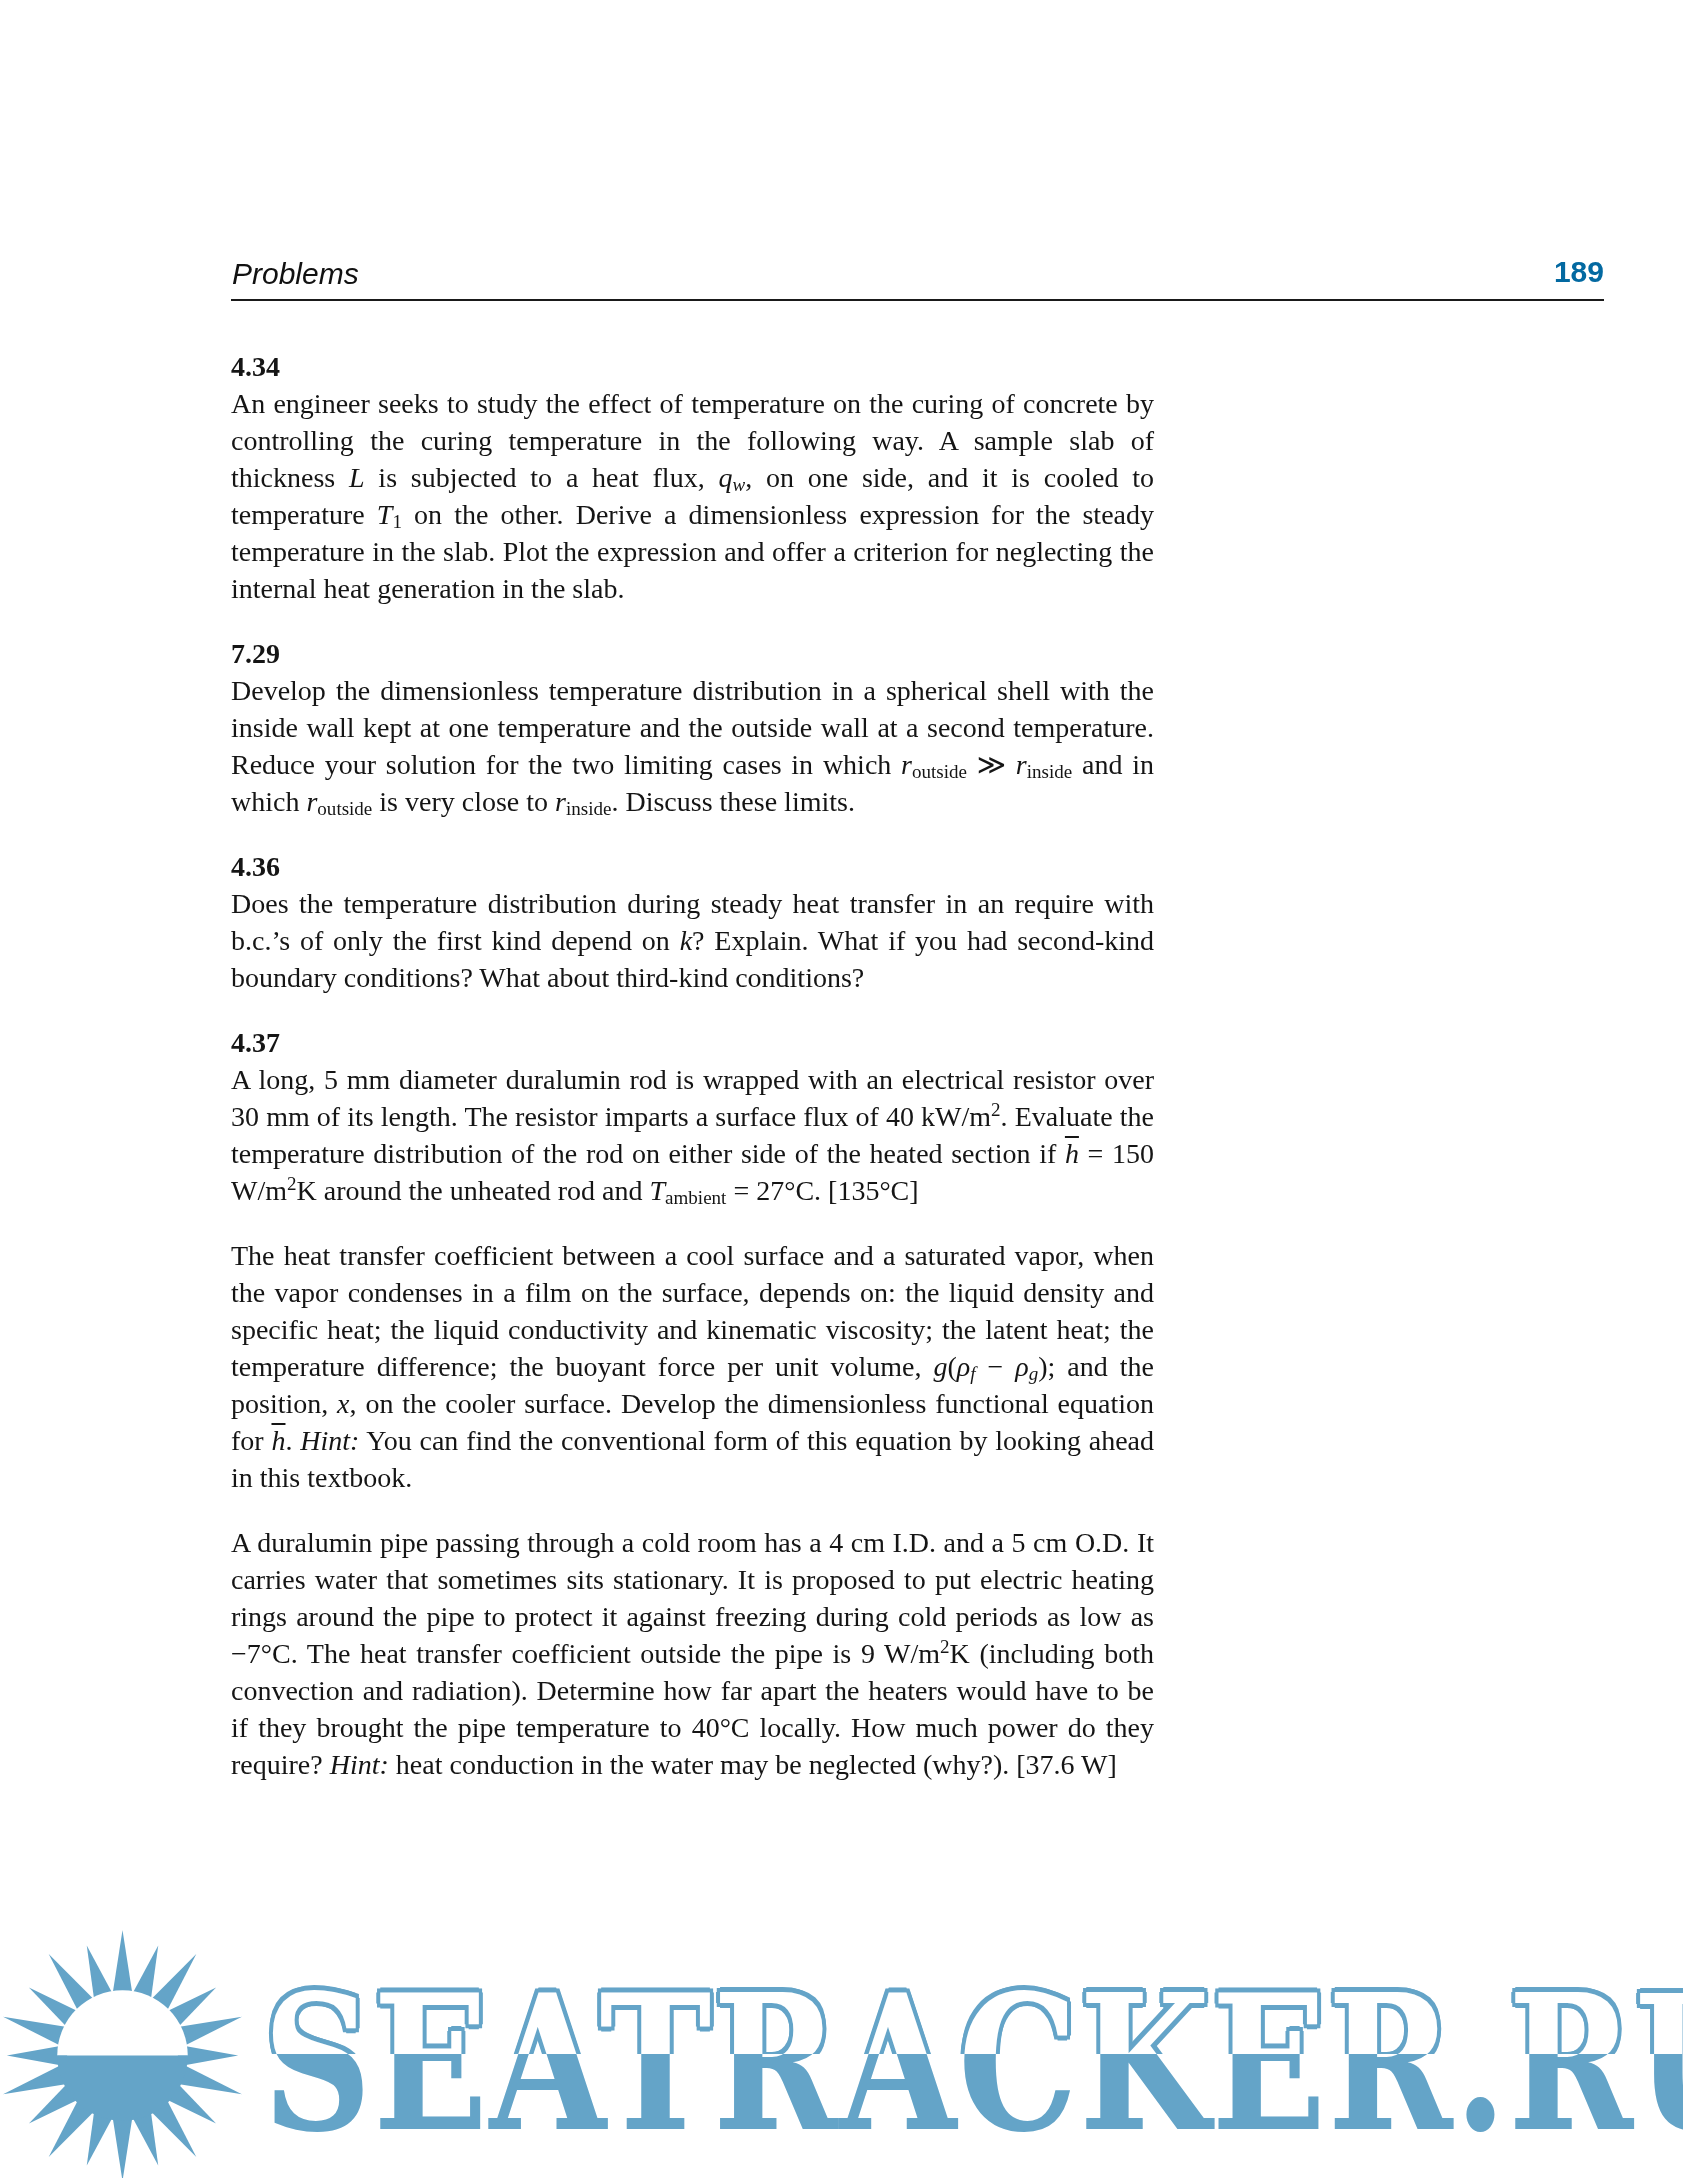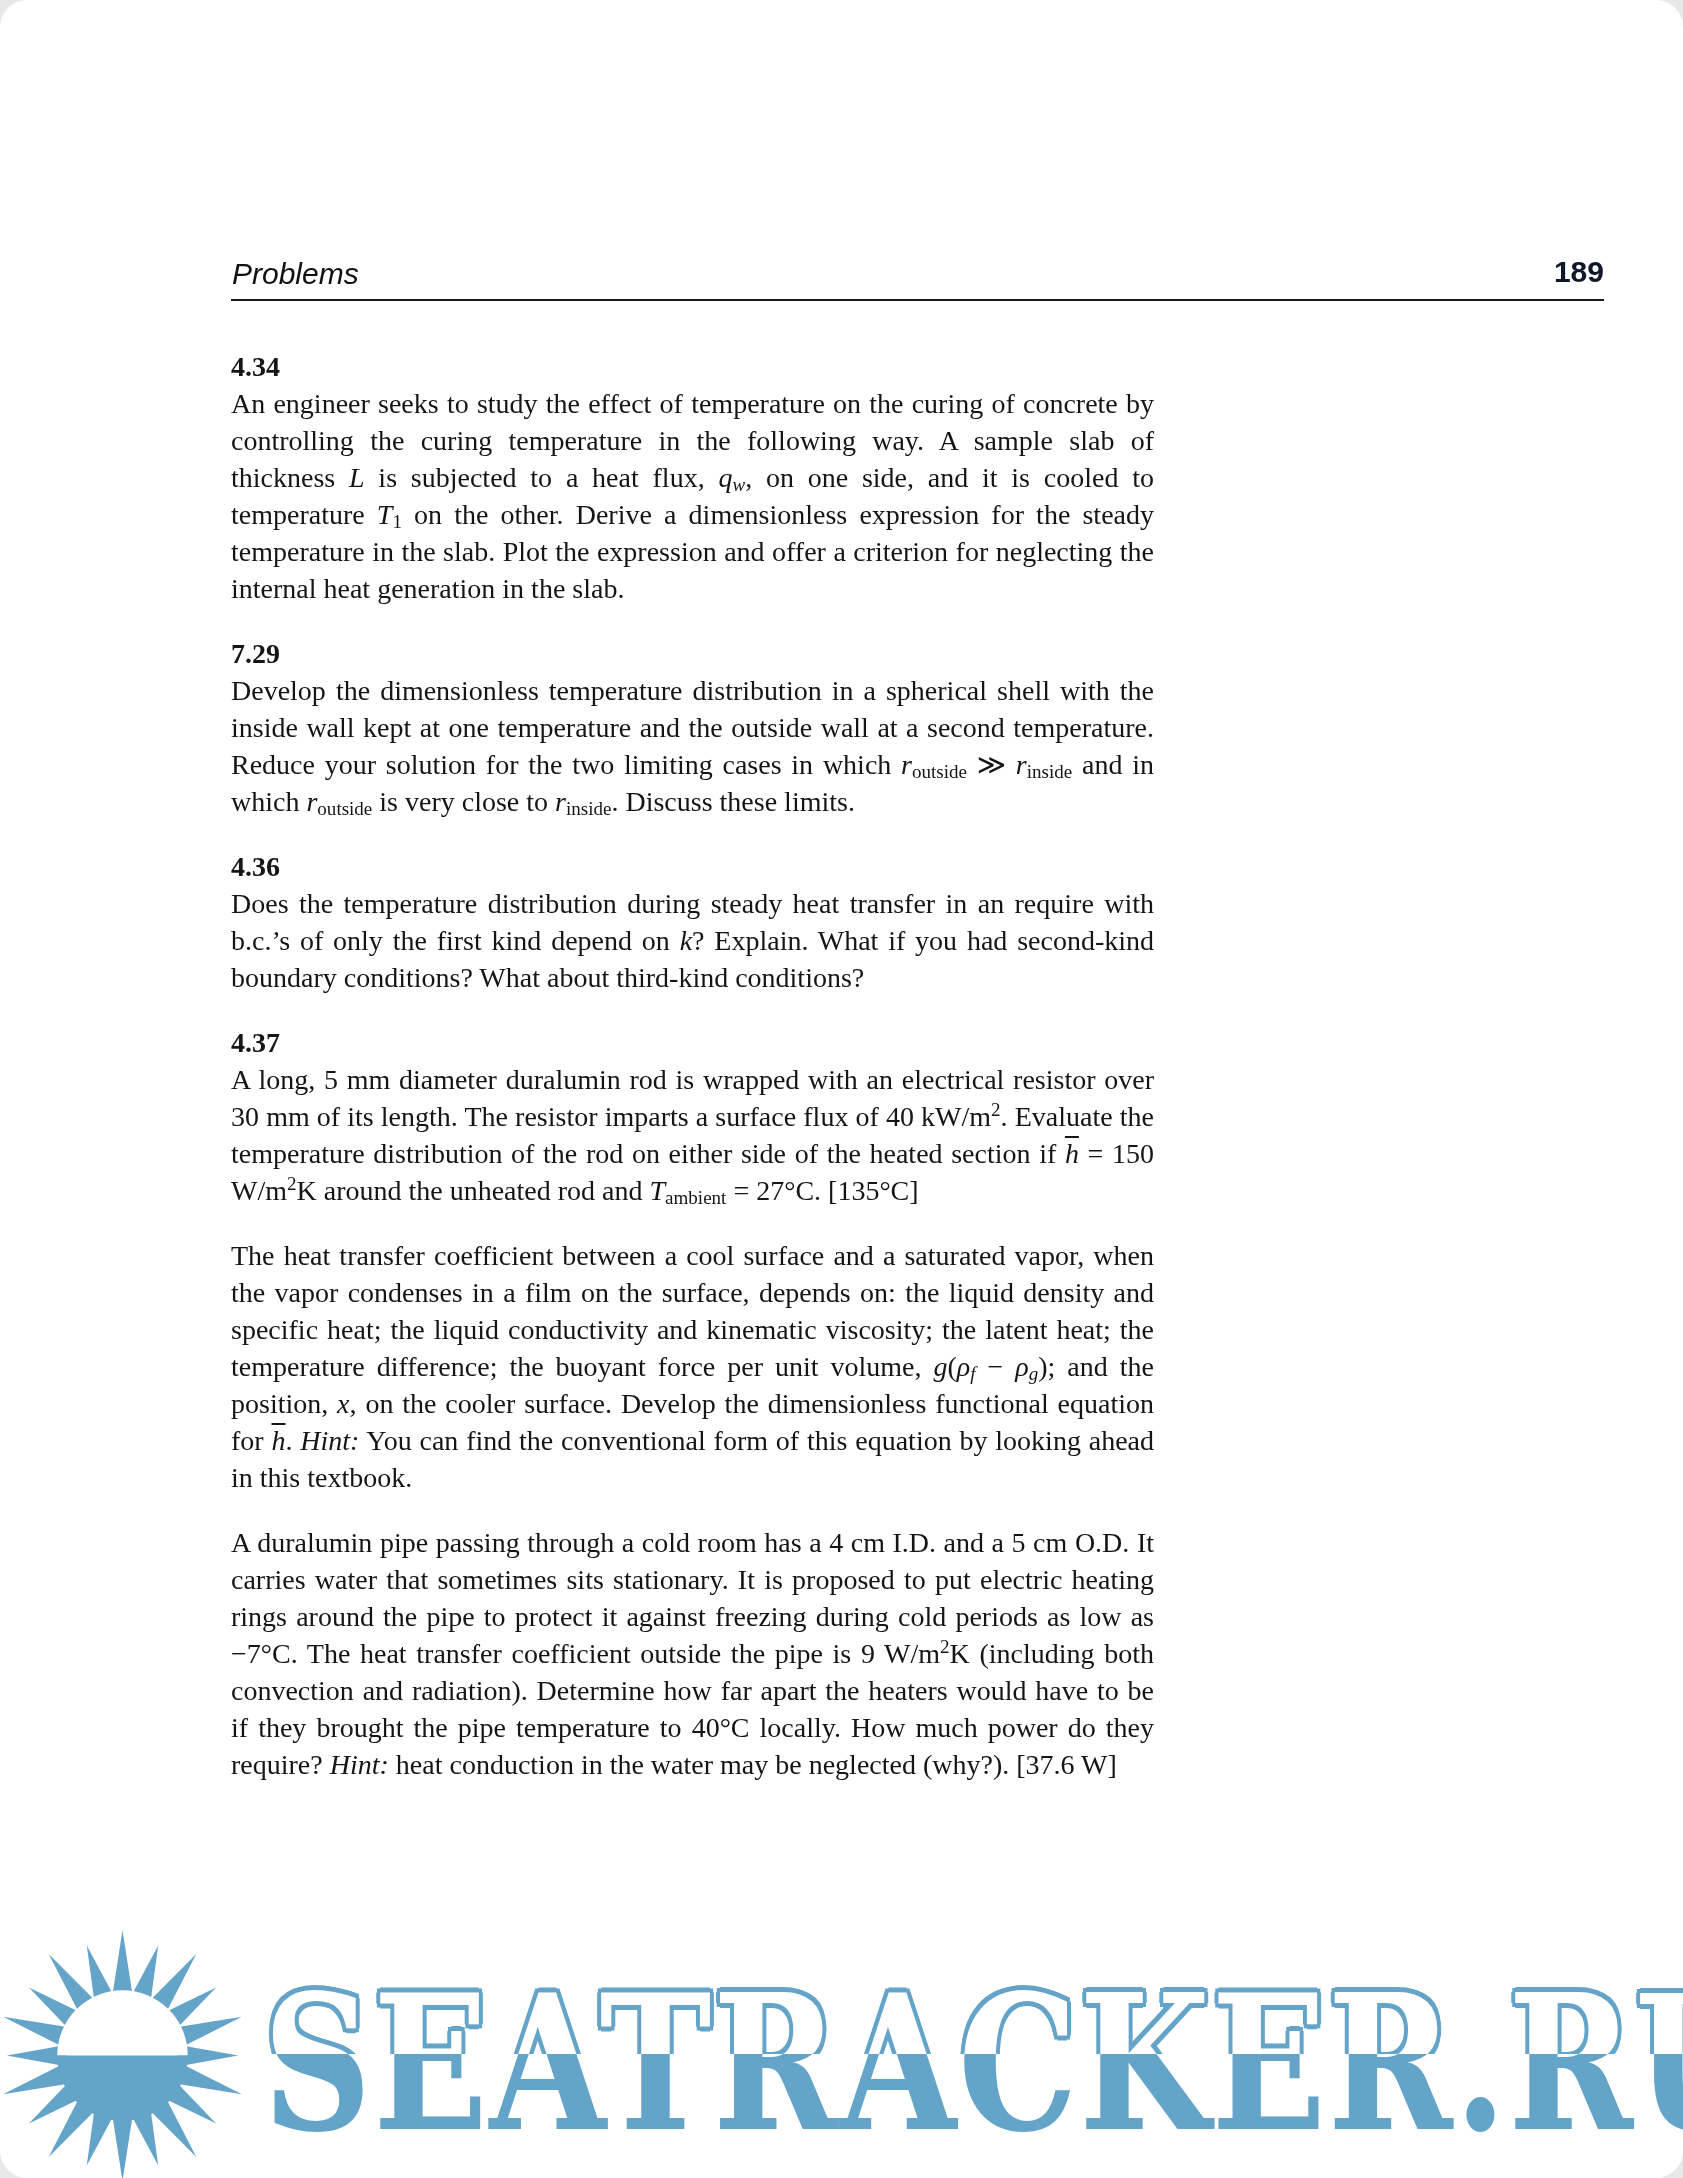--- a/index.html
+++ b/index.html
@@ -1,28 +1,28 @@
 <!DOCTYPE html>
 <html style="--wm: #64a4c8;"><head>
 <meta charset="utf-8">
 <style>
   html,body{margin:0;padding:0;background:#e8e8e8;}
   .page{
     position:relative;width:1683px;height:2178px;background:#ffffff;
     overflow:hidden;margin:0 auto;
-    font-family:"Liberation Serif",serif;color:#151515;border-radius:27px;
+    font-family:"Liberation Serif",serif;color:#151515;
   }
   
   .running-header{
     position:absolute;left:232px;top:257px;
     font:italic 30px/34px "Liberation Sans",sans-serif;color:#111;
   }
   .page-number{
     position:absolute;right:79px;top:255px;
-    font:bold 30px/34px "Liberation Sans",sans-serif;color:#0f172a;margin-left:40px;
+    font:bold 30px/34px "Liberation Sans",sans-serif;color:#0369a1;margin-left:40px;
   }
   .header-rule{
     position:absolute;left:231px;right:79px;top:299px;height:2px;background:#1a1a1a;
   }
   
   .problems{
     position:absolute;left:231px;top:348px;width:923px;
     font-size:28px;line-height:37px;
   }
   .problem{display:flex;margin-bottom:28px;flex-direction:column;}

